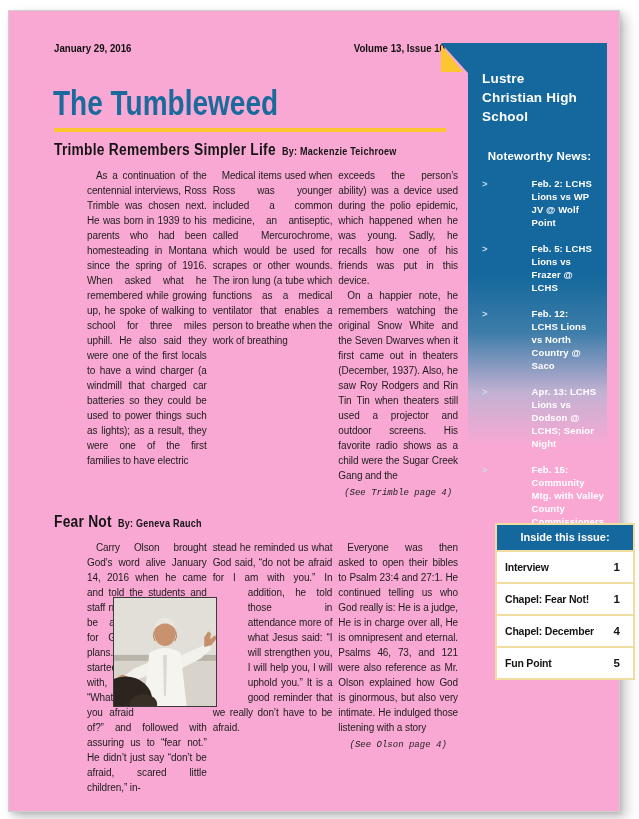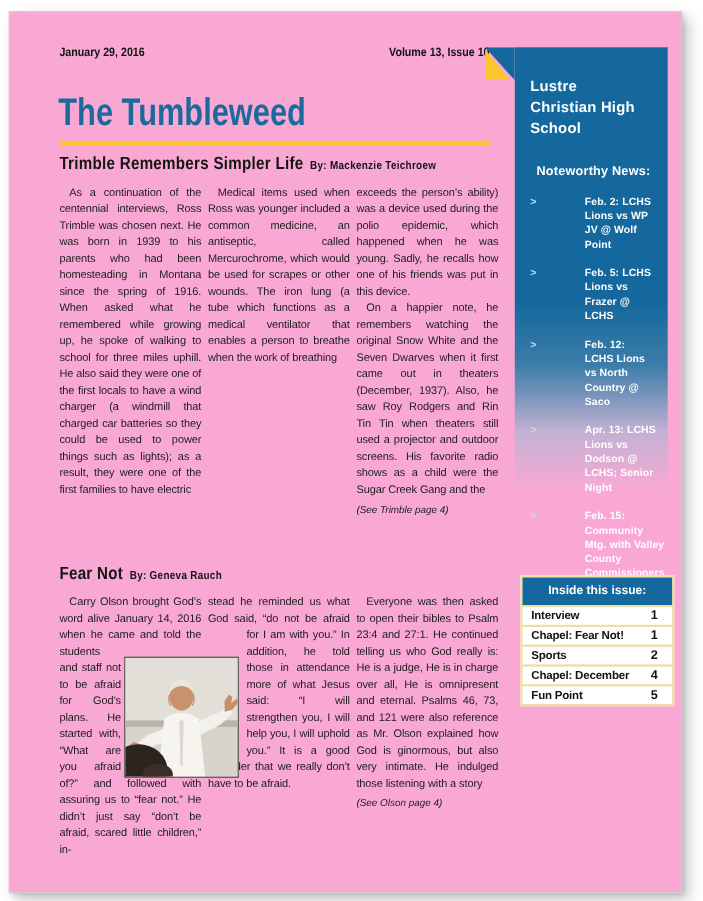--- a/index.html
+++ b/index.html
@@ -23,27 +23,27 @@
 
   
   .headline { display:flex; align-items:baseline; gap:7px; transform:scaleX(.86);
               transform-origin:left bottom; white-space:nowrap; }
   .headline .h-title  { font-size:16px; font-weight:bold; color:#141414; letter-spacing:.3px; }
   .headline .h-byline { font-size:10.5px; font-weight:bold; color:#141414; letter-spacing:.3px; }
 
   
   .article { position:absolute; left:45px; width:404px; }
   .art1 { top:130px; }  .art2 { top:502px; }
-  .cols { display:flex; gap:6px; margin-top:9px; }
+  .cols { display:flex; gap:6px; margin-top:9px;margin-left:33px; }
   .col  { width:129px; font-size:10px; line-height:15px; color:#1c1c1c;
           text-align:justify; letter-spacing:-.1px; }
   .col p.cont   { text-indent:0; }
   .col p.indent { text-indent:9px; }
-  .continued { text-align:left; font-style:italic; font-size:9px; color:#222;
-               margin-top:3px; letter-spacing:0; }
+  .continued { text-align:center; font-style:italic; font-size:9px; color:#222;
+               margin-top:3px; letter-spacing:0;font-family:Liberation Mono, monospace; }
   .float-r { float:right; width:70px; height:114px; margin-left:3px; }
   .float-l { float:left;  width:30px; height:114px; margin-right:5px; }
 
   
   .photo { position:absolute; left:104px; top:586px; width:104px; height:110px;
            border:1px solid #3a3a3a; background:#d6d2c9; }
   .photo svg { display:block; width:100%; height:100%; }
 
   
   .corner { position:absolute; left:432px; top:32px; width:27px; height:30px; }
@@ -52,24 +52,24 @@
                rgba(150,185,209,.55) 87%, rgba(255,255,255,0) 100%);
     color:#ffffff; padding:26px 10px 0 14px; }
   .school { font-size:13.5px; font-weight:bold; line-height:19px; width:105px; letter-spacing:.2px; }
   .news-head { margin-top:24px; text-align:center; font-size:11.5px; font-weight:bold; letter-spacing:.2px; }
   .news-list { margin-top:15px; list-style:none; }
   .news-item { display:flex; gap:5px; margin-bottom:13px; }
   .news-item .marker { font-size:9.5px; line-height:13px; color:#c9dded; font-weight:bold; }
   .news-item .txt { font-size:9.5px; line-height:13px; font-weight:bold; letter-spacing:.1px; width:105px;margin-left:39px; }
 
   
-  .toc { position:absolute; left:464px; top:512px; width:140px; border:2px solid #f0dda0; background:#fff; }
+  .toc { position:absolute; left:486px; top:512px; width:140px; border:2px solid #f0dda0; background:#fff; }
   .toc-head { background:#15689d; color:#fff; text-align:center; font-size:11px; font-weight:bold;
               line-height:25px; height:25px; }
-  .toc-row { display:flex; justify-content:space-between; align-items:center; height:18px;
+  .toc-row { display:flex; justify-content:space-between; align-items:center; height:32px;
              border-top:2px solid #f0dda0; padding:0 13px 0 8px; }
   .toc-row .lbl { font-size:10.5px; font-weight:bold; color:#141414; letter-spacing:-.2px; }
   .toc-row .pg  { font-size:11.5px; font-weight:bold; color:#141414; }
 </style>
 </head>
 <body>
 
 <div class="page">
 
   <div class="date">January 29, 2016</div>
@@ -180,24 +180,20 @@
     <div class="toc-head">Inside this issue:</div>
     <div class="toc-row">
       <span class="lbl">Interview</span>
       <span class="pg">1</span>
       </div>
     <div class="toc-row">
       <span class="lbl">Chapel: Fear Not!</span>
       <span class="pg">1</span>
       </div>
     <div class="toc-row">
-      <span class="lbl">Sports</span>
-      <span class="pg">2</span>
-      </div>
-    <div class="toc-row">
       <span class="lbl">Chapel: December</span>
       <span class="pg">4</span>
       </div>
     <div class="toc-row">
       <span class="lbl">Fun Point</span>
       <span class="pg">5</span>
       </div>
   </div>
 
 </div>

